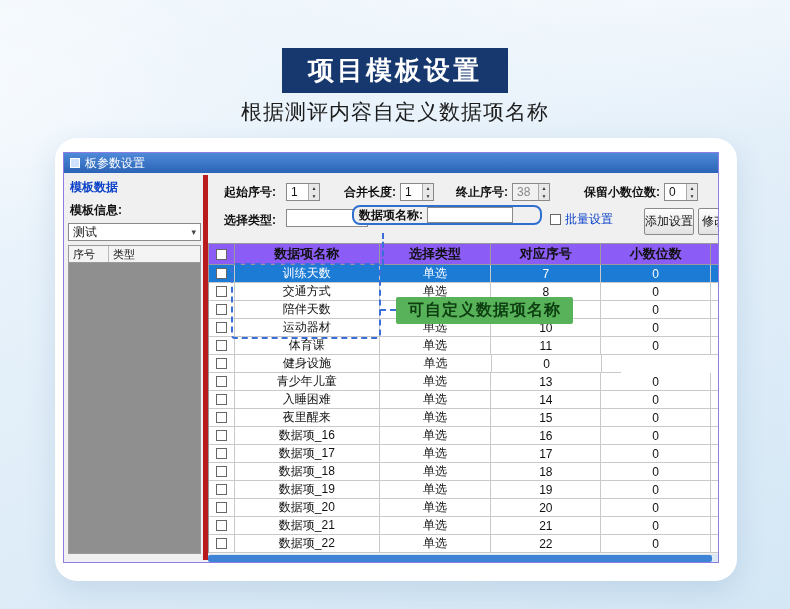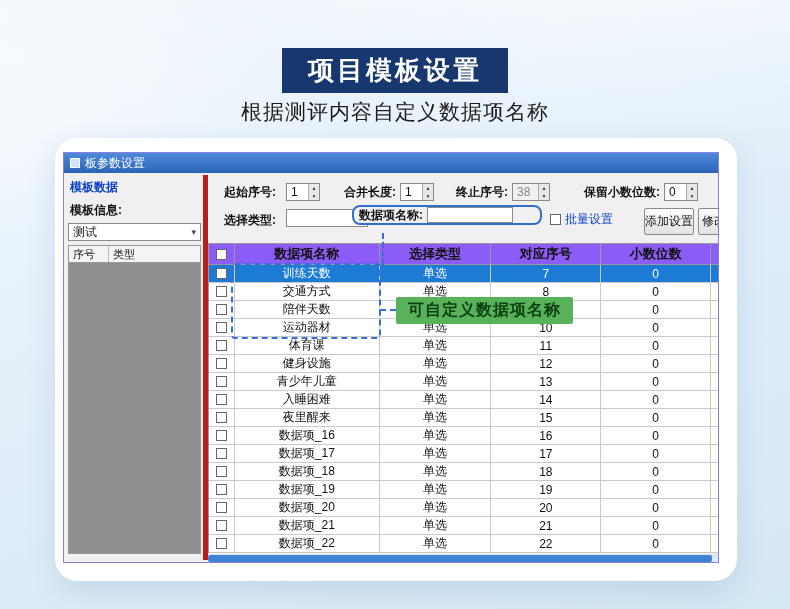--- a/index.html
+++ b/index.html
@@ -219,21 +219,20 @@
             <div class="c3">11</div>
             <div class="c4">0</div>
             <div class="c5"></div>
           </div>
           <div class="trow">
             <div class="c0">
               <span class="cb"></span>
             </div>
             <div class="c1">健身设施</div>
             <div class="c2">单选</div>
-            <div class="c3">12</div>
             <div class="c4">0</div>
             <div class="c5"></div>
           </div>
           <div class="trow">
             <div class="c0">
               <span class="cb"></span>
             </div>
             <div class="c1">青少年儿童</div>
             <div class="c2">单选</div>
             <div class="c3">13</div>

